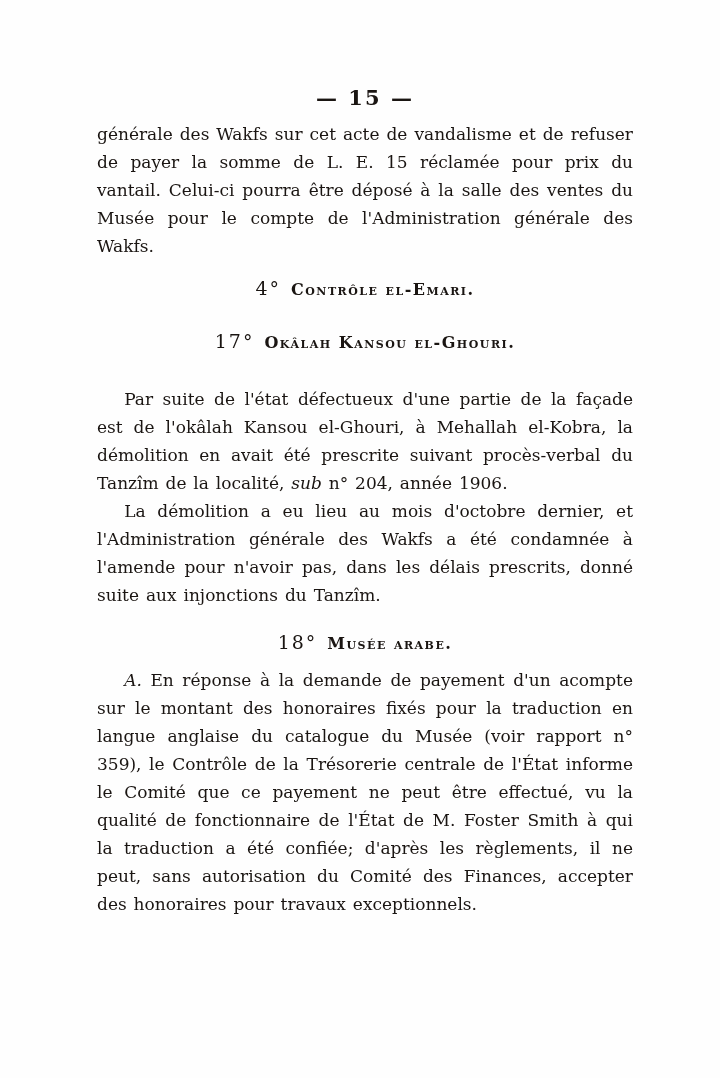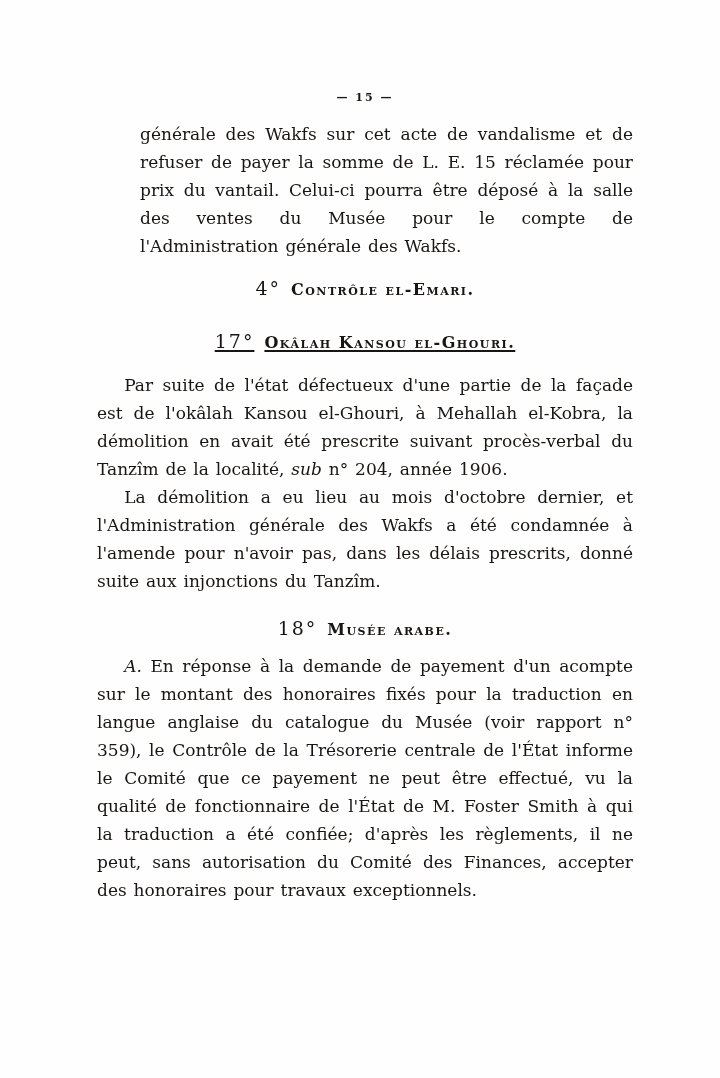--- a/index.html
+++ b/index.html
@@ -16,55 +16,55 @@
     overflow: hidden;
   }
   .content {
     position: absolute;
     left: 97px;
     top: 86px;
     width: 536px;
   }
   .page-number {
     text-align: center;
-    font-size: 11px;
+    font-size: 21px;
     font-weight: bold;
     letter-spacing: 2px;
     margin: 0 0 10px 0;
     line-height: 24px;
   }
   p.para {
     margin: 0;
     font-size: 17px;
     line-height: 28px;
     text-align: justify;
     text-indent: 1.6em;
     word-spacing: 1.5px;
   }
-  p.para.no-indent { text-indent: 0; margin-left: 43px; }
+  p.para.no-indent { text-indent: 0; }
   .it { font-style: italic; }
   .sec-heading {
     text-align: center;
     margin: 15px 0 10px 0;
     font-weight: normal;
     line-height: 24px;
     white-space: nowrap;
   }
   .sec-num {
     font-size: 19px;
     letter-spacing: 2px;
     margin-right: 10px;
   }
   .sec-title {
     font-variant: small-caps;
     font-size: 16px;
     font-weight: 600;
     letter-spacing: 1.5px;
   }
-  .sec-heading-17 { margin-top: 26px; margin-bottom: 16px; text-decoration: underline; }
+  .sec-heading-17 { margin-top: 26px; margin-bottom: 30px; }
   .sec-heading-18 { margin-top: 20px; }
 </style>
 </head>
 <body>
 
 <div class="page">
   <div class="content">
 
     <div class="page-number">— 15 —</div>
 

